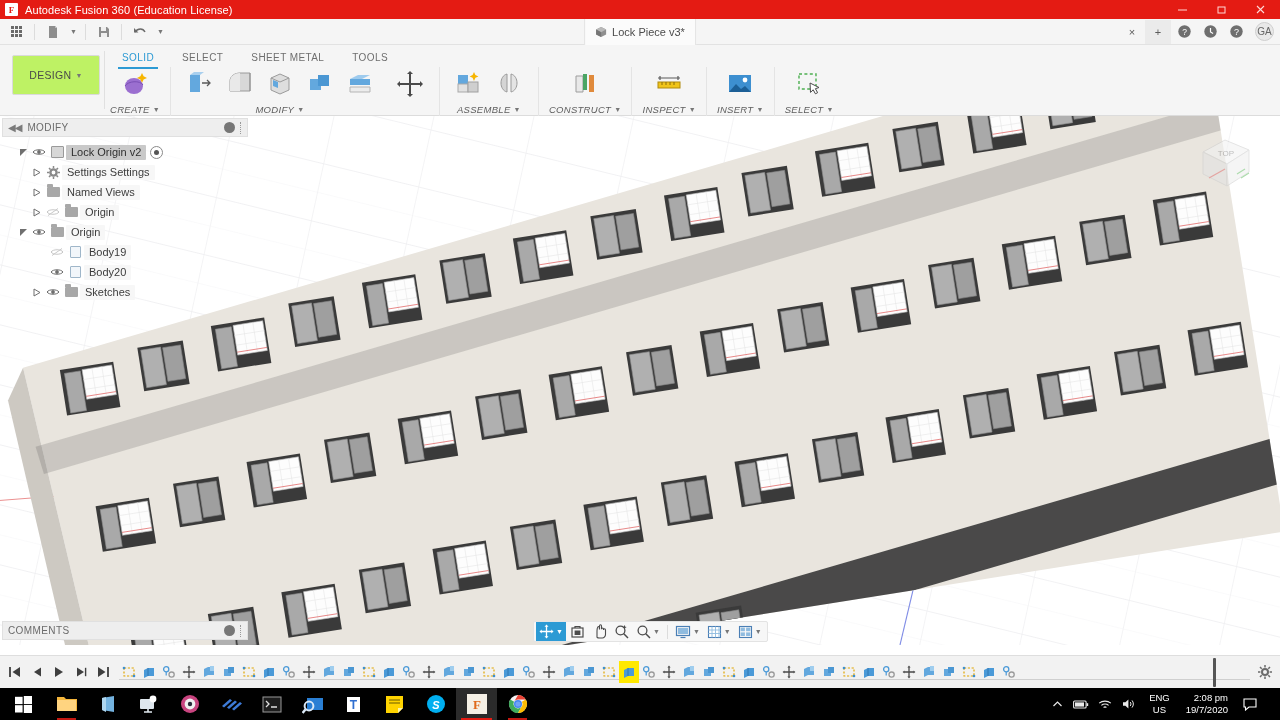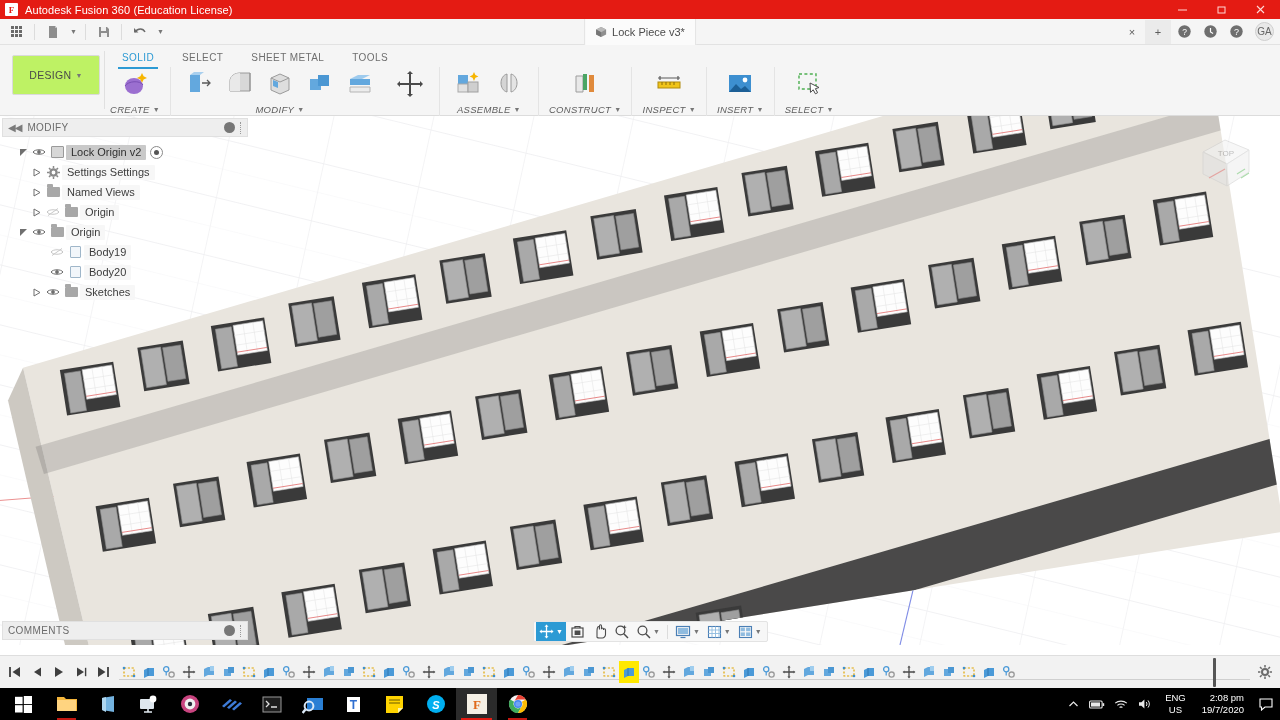--- a/index.html
+++ b/index.html
@@ -242,21 +242,21 @@
   .tb-app.active::after {
     content: ""; position: absolute; bottom: 0; left: 5px; right: 5px; height: 2px;
     background: #e41b13;
   }
   .tb-app.open::after {
     content: ""; position: absolute; bottom: 0; left: 11px; right: 11px; height: 2px;
     background: #e41b13; opacity: .85;
   }
   .tray {
     margin-left: auto; display: flex; align-items: center; gap: 0; height: 32px;
-    color: #ffffff; padding-right: 0;
+    color: #ffffff; padding-right: 16px;
   }
   .tray-ico {
     width: 24px; height: 32px; display: flex; align-items: center; justify-content: center;
     color: #e9e9e9;
   }
   .tray-lang {
     display: flex; flex-direction: column; align-items: center; justify-content: center;
     font-size: 9.5px; line-height: 12px; color: #ffffff; padding: 0 8px; height: 32px;
   }
   .tray-clock {

